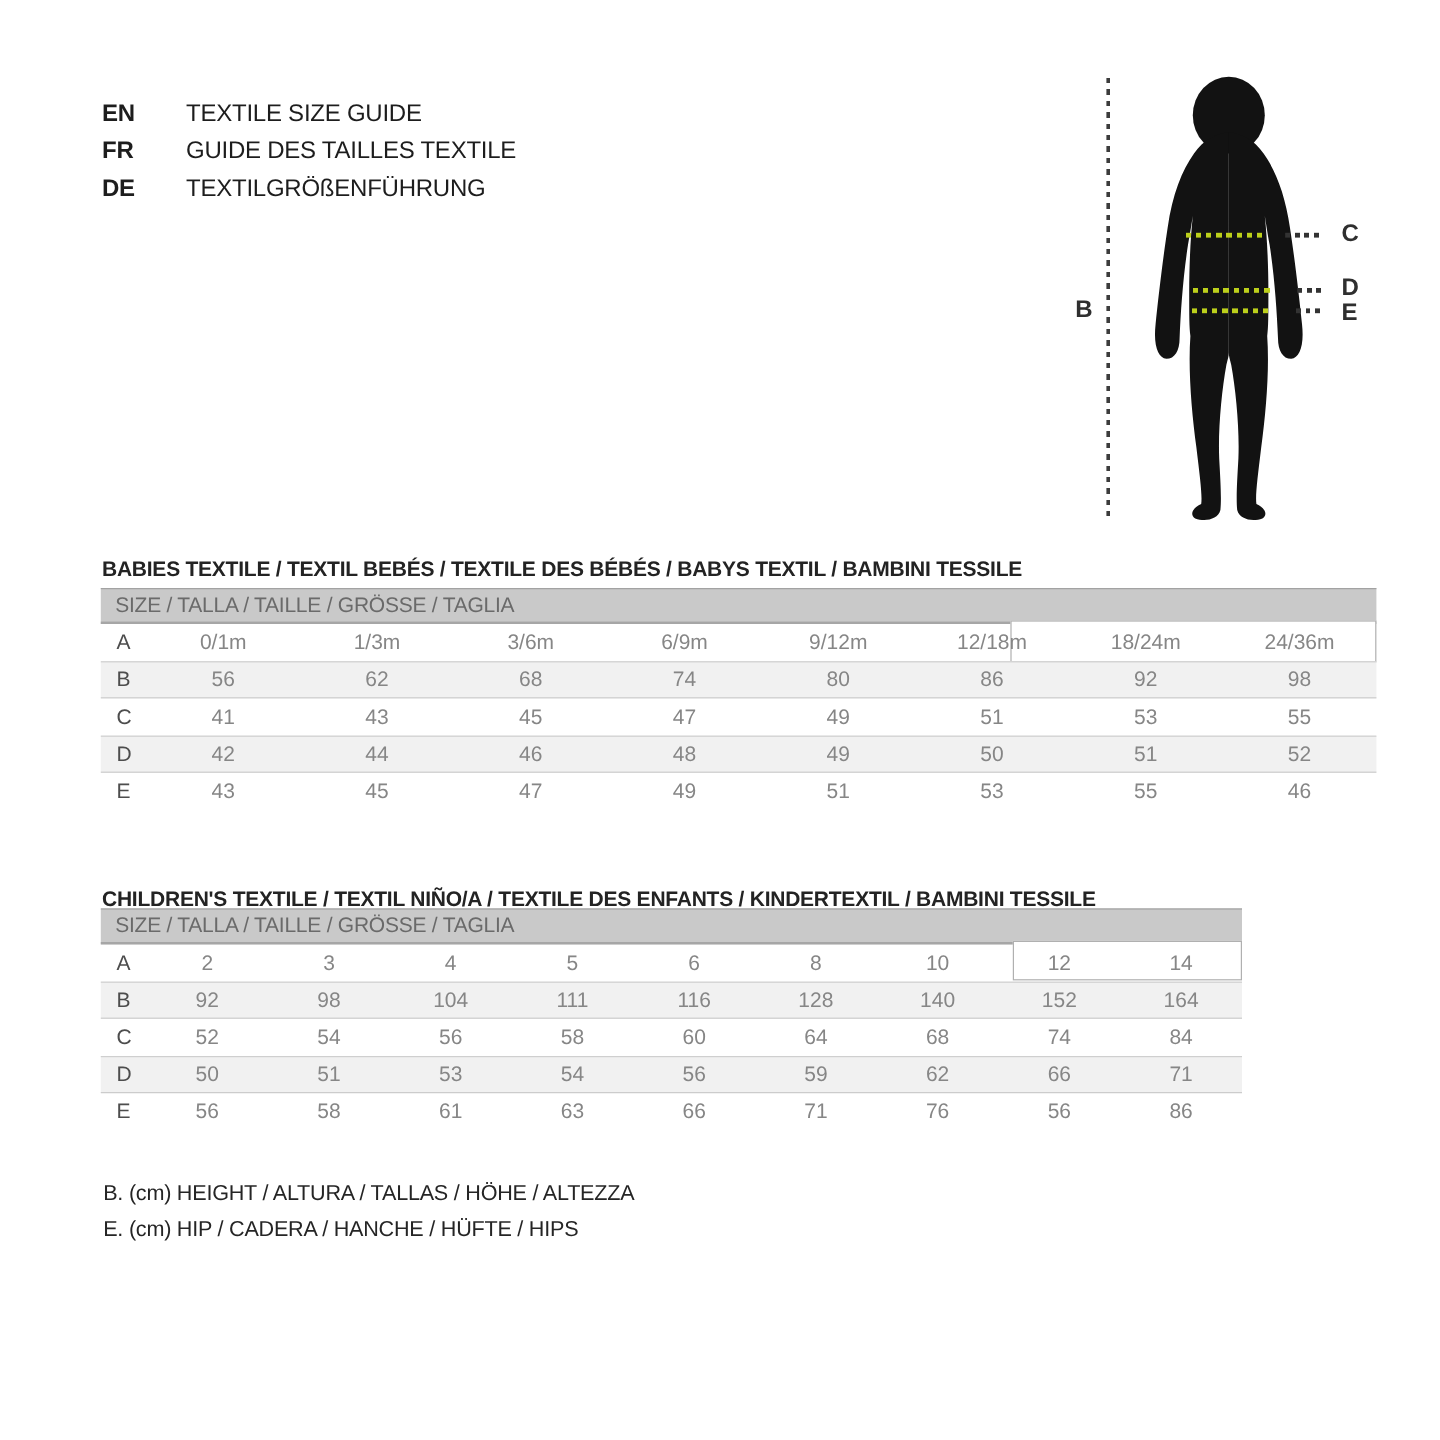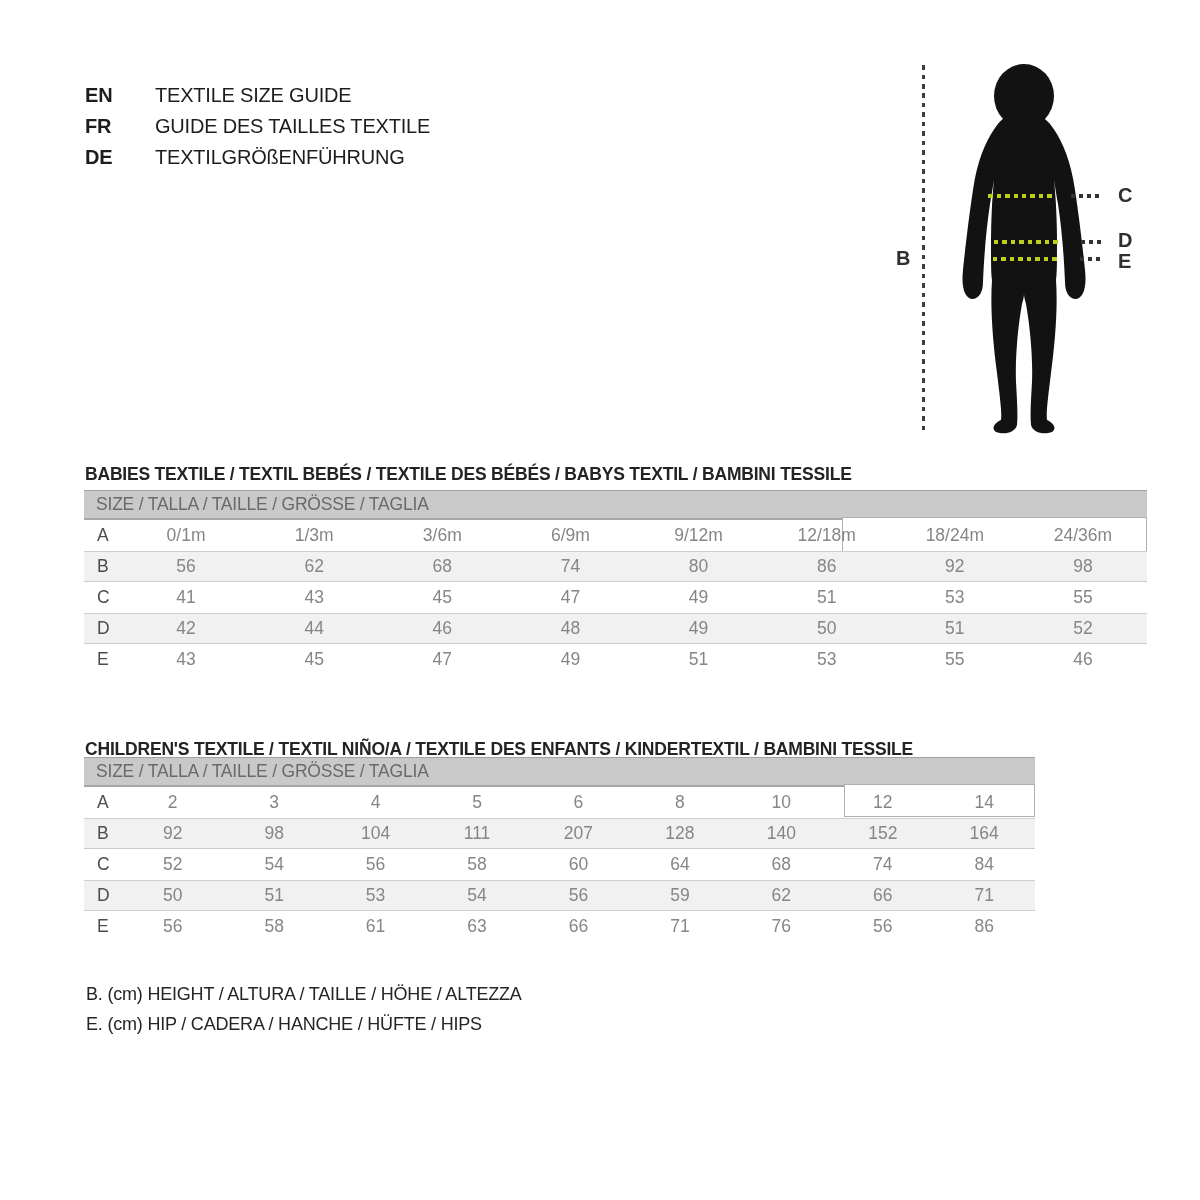--- a/index.html
+++ b/index.html
@@ -205,21 +205,21 @@
       <span class="cell">10</span>
       <span class="cell">12</span>
       <span class="cell">14</span>
     </div>
     <div class="trow stripe">
       <span class="rlabel">B</span>
       <span class="cell">92</span>
       <span class="cell">98</span>
       <span class="cell">104</span>
       <span class="cell">111</span>
-      <span class="cell">207</span>
+      <span class="cell">116</span>
       <span class="cell">128</span>
       <span class="cell">140</span>
       <span class="cell">152</span>
       <span class="cell">164</span>
     </div>
     <div class="trow">
       <span class="rlabel">C</span>
       <span class="cell">52</span>
       <span class="cell">54</span>
       <span class="cell">56</span>
@@ -250,15 +250,15 @@
       <span class="cell">63</span>
       <span class="cell">66</span>
       <span class="cell">71</span>
       <span class="cell">76</span>
       <span class="cell">56</span>
       <span class="cell">86</span>
     </div>
   </div>
 
 <div class="legend">
-  <div class="legend-line">B. (cm) HEIGHT / ALTURA / TAILLE / HÖHE / ALTEZZA</div>
+  <div class="legend-line">B. (cm) HEIGHT / ALTURA / TALLAS / HÖHE / ALTEZZA</div>
   <div class="legend-line">E. (cm) HIP / CADERA / HANCHE / HÜFTE / HIPS</div>
 </div>
 
 </body></html>

